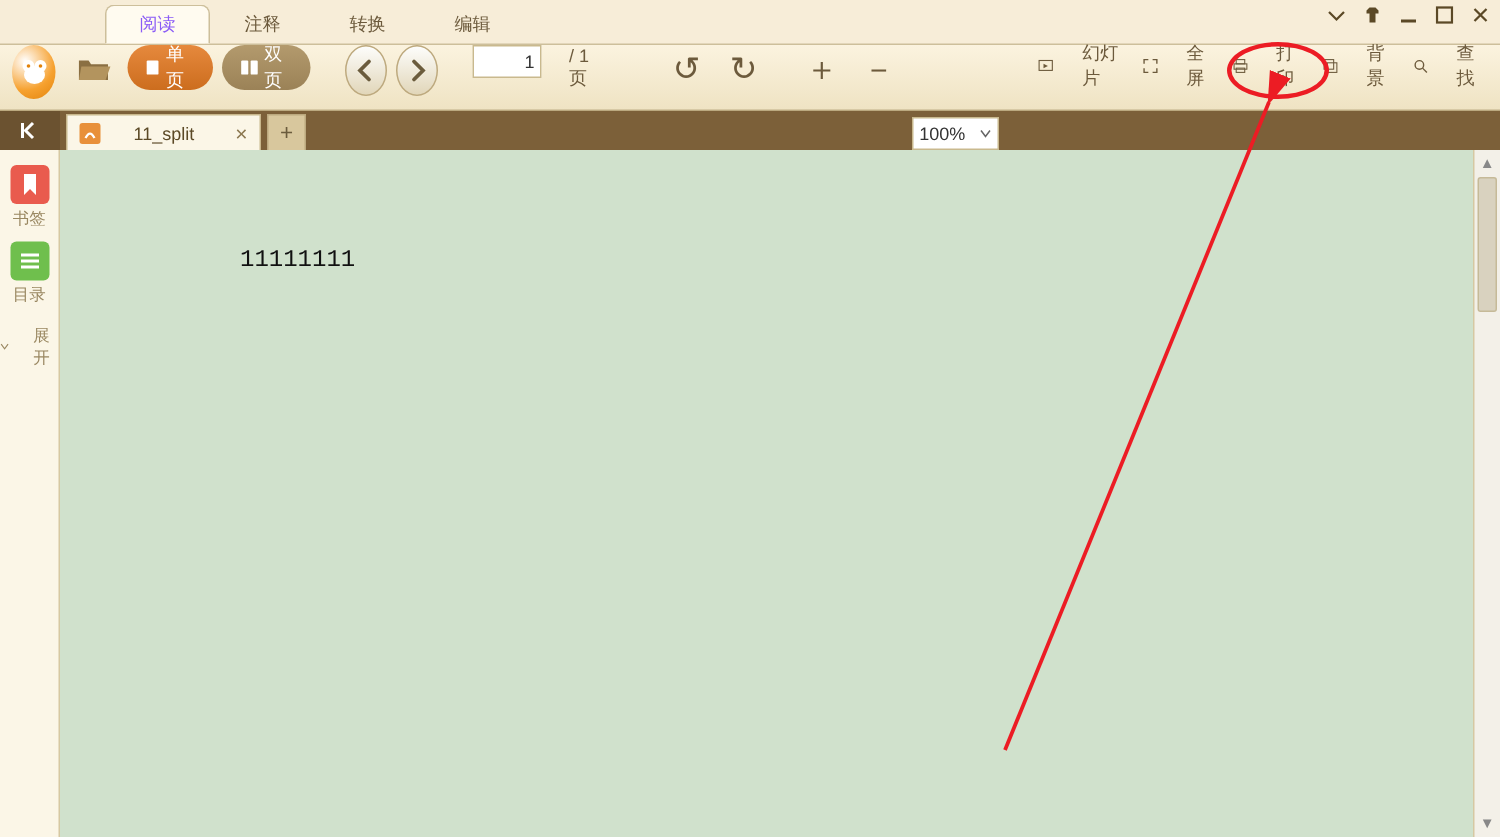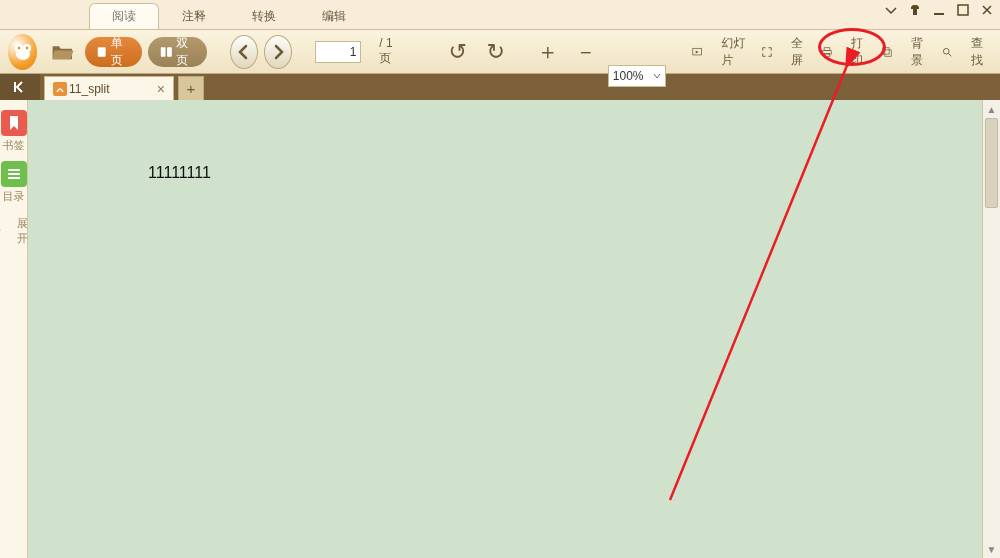--- a/index.html
+++ b/index.html
@@ -22,41 +22,40 @@
     color: #6c5a3c;
     border: 1px solid transparent;
     border-bottom: none;
     cursor: pointer;
     position: relative;
   }
   .tab.active {
     background: #fffbf0;
     border-color: #cdbf9b;
     border-radius: 6px 6px 0 0;
-    color: #737373;
-    margin-left: 19px;
+    color: #8b5cf6;
   }
   .win-controls {
     position: absolute;
     right: 6px;
     top: 3px;
     display: flex;
     gap: 10px;
     color: #5b4926;
     font-size: 11px;
   }
   .win-btn { width:14px; height:14px; display:flex; align-items:center; justify-content:center; cursor:pointer;}
   
   
   .toolbar {
     height: 44px;
     background: linear-gradient(#fbf3df,#efe3c3);
     border-bottom: 1px solid #bba97f;
     display: flex;
-    align-items: center;
+    align-items: flex-start;
     gap: 6px;
     padding: 0 8px;
     color: #6c5a3c;
     font-size: 13px;
     position: relative;
   }
   .logo {
     width: 36px; height: 36px;
     border-radius: 50%;
     background: radial-gradient(circle at 30% 30%, #fff, #f6a12f 60%, #e2830b);
@@ -120,21 +119,21 @@
     cursor:pointer; color:#fff;
   }
   .doc-tab {
     background:#fbf6e7;
     border:1px solid #c8b78c;
     display:flex; align-items:center;
     padding:0 8px;
     margin: 2px 2px 0 4px;
     font-size:12px;
     color:#5b4926;
-    gap:2px;
+    gap:22px;
     min-width:130px;
     position:relative;
     border-bottom:none;
   }
   .doc-tab .favicon {
     width:14px; height:14px; background:#e8903a; border-radius:2px;
     display:flex; align-items:center; justify-content:center; color:#fff; font-size:10px;
   }
   .doc-tab .close { margin-left:auto; color:#8c7850; cursor:pointer; font-size:14px;}
   .new-tab {
@@ -142,21 +141,21 @@
     display:flex; align-items:center; justify-content:center;
     margin:2px 0 0 2px; cursor:pointer; color:#6b5c3d; font-size:15px;
     border-bottom:none;
   }
 
   
   .main {
     display:flex; height: calc(558px - 30px - 44px - 26px);
   }
   .sidebar {
-    width:28px; background:#fbf6e7;
+    width:40px; background:#fbf6e7;
     border-right:1px solid #d6c8a2;
     display:flex; flex-direction:column; align-items:center;
     padding-top:8px; gap:4px;
   }
   .side-item {
     width:32px; display:flex; flex-direction:column; align-items:center;
     font-size:11px; color:#9a8862; cursor:pointer; padding:2px 0;
   }
   .side-ico {
     width:26px; height:26px; border-radius:4px;
@@ -169,21 +168,21 @@
 
   .viewer-wrap { flex:1; display:flex; background:#d6c8a2;}
   .page-area {
     flex:1; background:#d0e1cc;
     position:relative;
     margin: 0;
     overflow:hidden;
   }
   .page-content {
     position:absolute; left:120px; top:64px;
-    font-size:16px; color:#111; font-family: Liberation Sans, sans-serif;
+    font-size:16px; color:#111; font-family: Liberation Mono, monospace;
   }
   .vscroll {
     width:18px; background:#f3f0e8; border-left:1px solid #d6c8a2;
     position:relative;
   }
   .vscroll .arrow {
     height:18px; display:flex; align-items:center; justify-content:center;
     color:#888; font-size:10px; cursor:pointer;
   }
   .vscroll .thumb {

